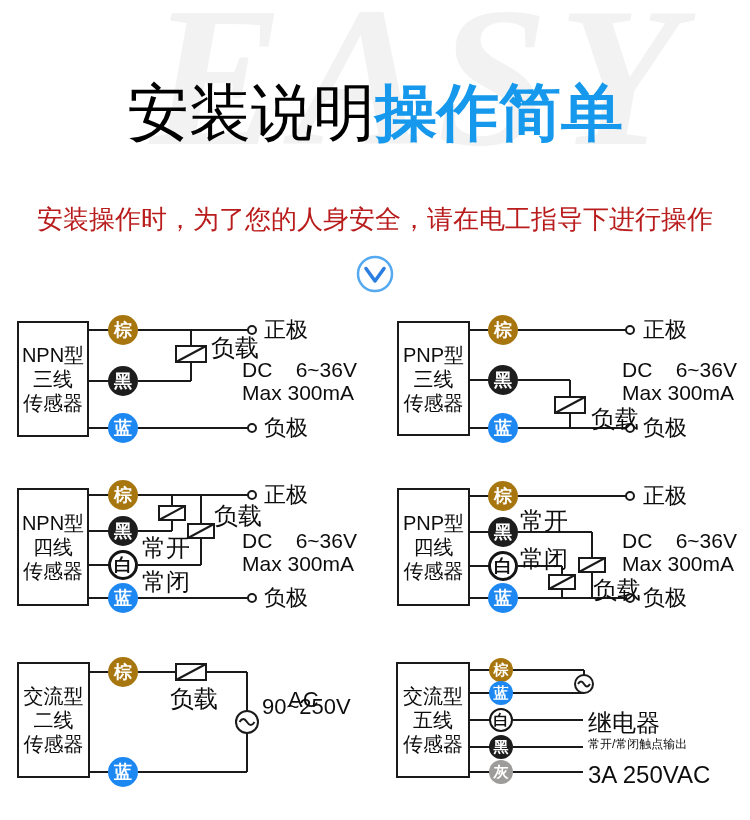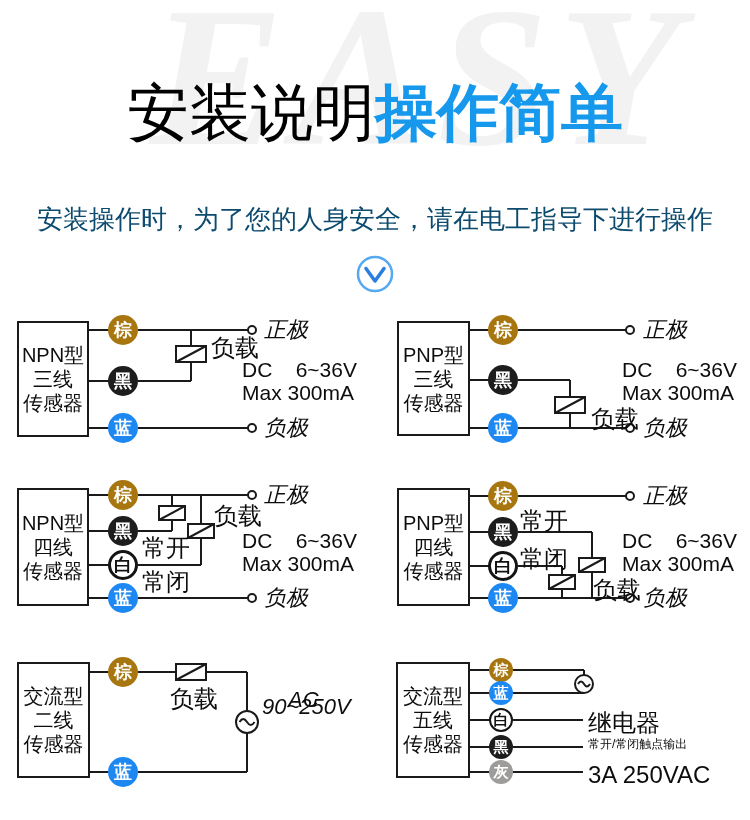--- a/index.html
+++ b/index.html
@@ -7,39 +7,39 @@
         font-family:"Liberation Sans","DejaVu Sans",sans-serif;color:#111;}
   .watermark{position:absolute;left:150px;top:-38px;z-index:0;
         font-family:"Liberation Serif","DejaVu Serif",serif;
         font-style:italic;font-weight:bold;font-size:200px;letter-spacing:10px;
         color:#f2f2f2;user-select:none;}
   .title-row{position:absolute;left:0;top:74px;width:750px;text-align:center;z-index:2;
         font-size:62px;line-height:78px;white-space:nowrap;}
   .title-dark{font-weight:400;color:#000000;}
   .title-blue{font-weight:700;}
   .subtitle{position:absolute;left:0;top:202px;width:750px;text-align:center;z-index:2;
-        font-size:26px;color:#0c4a6e;}
+        font-size:26px;color:#b91c1c;}
   .chevron-wrap{position:absolute;left:355px;top:254px;width:40px;height:40px;z-index:2;}
   .wiring-svg{position:absolute;left:0;top:0;z-index:1;}
   .box{position:absolute;border:2px solid #1a1a1a;box-sizing:border-box;z-index:2;
         display:flex;flex-direction:column;align-items:center;justify-content:center;
         font-size:20px;line-height:24px;text-align:center;background:#fff;color:#0d0d0d;}
   .wc{position:absolute;border-radius:50%;z-index:3;display:flex;align-items:center;
         justify-content:center;font-weight:bold;color:#fff;box-sizing:border-box;}
   .wc30{width:30px;height:30px;font-size:18px;}
   .wc24{width:24px;height:24px;font-size:15px;}
   .wc.brown{background:#A8760F;}
   .wc.black{background:#1D1D1D;}
   .wc.blue{background:#1E88F2;}
   .wc.gray{background:#9E9C9A;}
   .wc.white{background:#fff;color:#111;border:3px solid #141414;}
   .lbl{position:absolute;z-index:2;color:#0d0d0d;white-space:pre;line-height:1.15;}
   .f20{font-size:24px;}
   .f21{font-size:21px;}
-  .f22{font-size:22px;font-style:italic;}
+  .f22{font-size:22px;}
   .f18{font-size:12px;}
 </style>
 </head>
 <body>
 
 <div class="page">
 
   <div class="watermark">EASY</div>
 
   <div class="title-row"><span class="title-dark">安装说明</span><span class="title-blue" style="color:#1699EC">操作简单</span></div>

